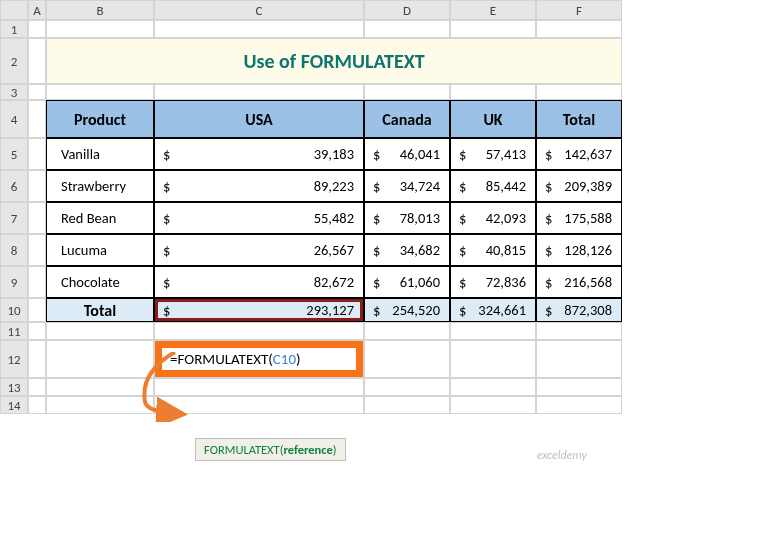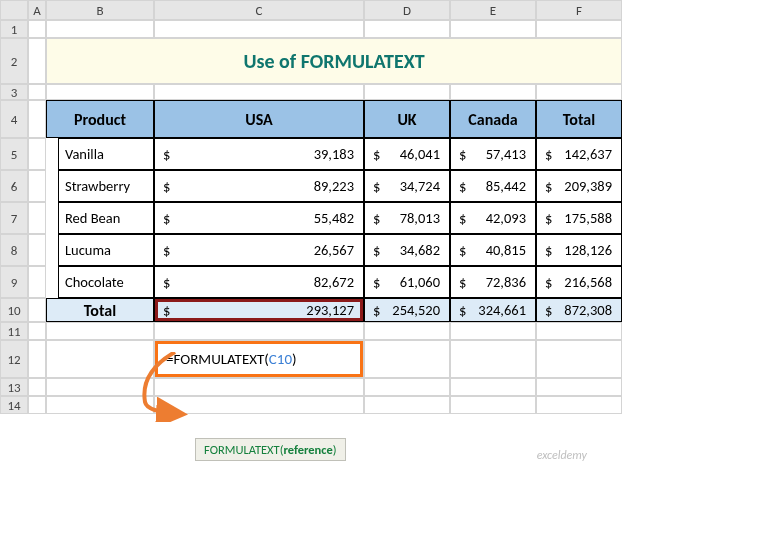--- a/index.html
+++ b/index.html
@@ -62,29 +62,29 @@
     font-weight: bold;
     font-size: 16px;
     justify-content: center;
     border: 1px solid #000;
   }
   .td {
     border: 1px solid #000;
     font-size: 14.5px;
     justify-content: space-between;
   }
-  .td-left { border: 1px solid #000; font-size: 14.5px; padding-left: 6px; margin-left: 12px; }
+  .td-left { border: 1px solid #000; font-size: 14.5px; padding-left: 14px; }
   .tot-row { background: #ddebf7; }
   .tot-label { font-weight: bold; justify-content: center; font-size: 16px; }
   .hlite { box-shadow: inset 0 0 0 3px #8b1a1a; }
   .cur { display: flex; justify-content: space-between; width: 100%; }
   .cur .sym { padding-left: 3px; }
   .cur .amt { padding-right: 4px; text-align: right; }
   .formula-box {
-    border: 3px solid #f97316;
+    border: 7px solid #f97316;
     background: #fff;
     font-size: 15px;
     padding: 6px 8px;
     display: flex;
     align-items: center;
     width: 100%;
     height: 100%;
   }
   .tooltip {
     position: absolute;
@@ -144,22 +144,22 @@
   <div class="cell r3"></div>
   <div class="cell r3"></div>
   <div class="cell r3"></div>
   <div class="cell r3"></div>
   <div class="cell r3"></div>
 
   <div class="rowhdr r4">4</div>
   <div class="cell r4"></div>
   <div class="cell r4 th">Product</div>
   <div class="cell r4 th">USA</div>
+  <div class="cell r4 th">Canada</div>
   <div class="cell r4 th">UK</div>
-  <div class="cell r4 th">Canada</div>
   <div class="cell r4 th">Total</div>
 
   <div class="rowhdr r5">5</div>
   <div class="cell r5"></div>
   <div class="cell r5 td-left">Vanilla</div>
   <div class="cell r5 td">
       <span class="cur">
         <span class="sym">$</span>
         <span class="amt">39,183</span>
       </span>

